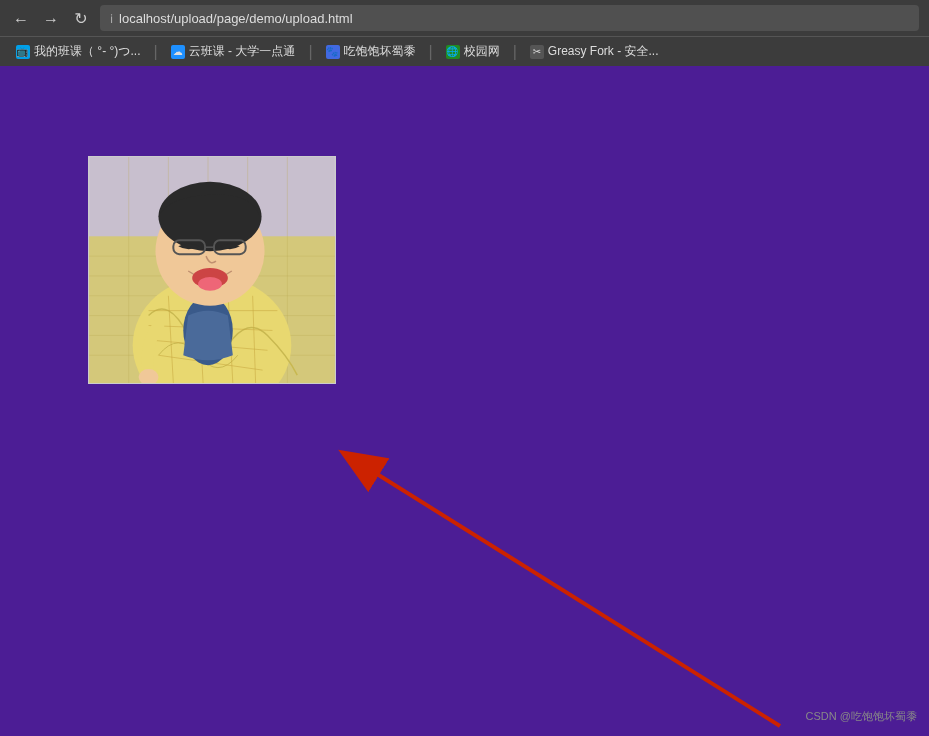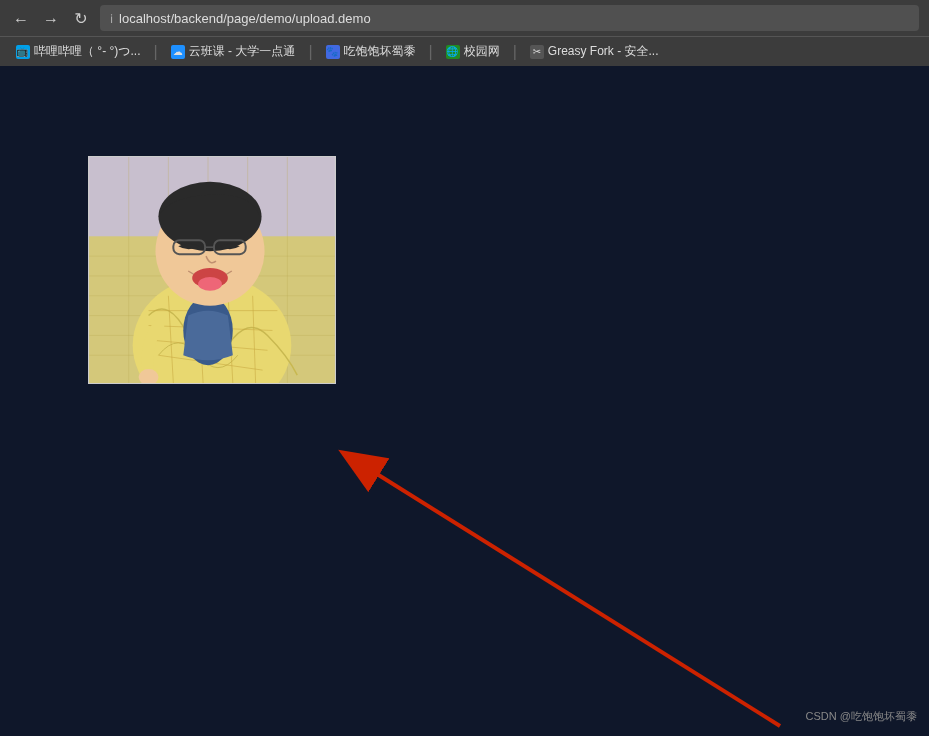--- a/index.html
+++ b/index.html
@@ -90,21 +90,21 @@
       display: flex;
       align-items: center;
       justify-content: center;
       font-size: 10px;
     }
 
     
     .page-content {
       width: 100%;
       height: calc(736px - 66px);
-      background: #0f172a;
+      background: #4c1d95;
       position: relative;
     }
 
     
     .uploaded-image-container {
       position: absolute;
       left: 88px;
       top: 90px;
       width: 248px;
       height: 228px;
@@ -155,28 +155,28 @@
 <body>
 
 <div class="browser-chrome">
 
   <div class="nav-bar">
     <div class="nav-btn">←</div>
     <div class="nav-btn">→</div>
     <div class="nav-btn">↻</div>
     <div class="address-bar">
       <span class="lock-icon">ℹ</span>
-      <span>localhost/backend/page/demo/upload.demo</span>
+      <span>localhost/upload/page/demo/upload.html</span>
     </div>
   </div>
 
   <div class="bookmarks-bar">
     <div class="bookmark-item">
       <div class="bookmark-icon bm-bilibili">📺</div>
-      <span>哔哩哔哩（ °- °)つ...</span>
+      <span>我的班课（ °- °)つ...</span>
     </div>
     <span class="separator-line">|</span>
     <div class="bookmark-item">
       <div class="bookmark-icon bm-cloud">☁</div>
       <span>云班课 - 大学一点通</span>
     </div>
     <span class="separator-line">|</span>
     <div class="bookmark-item">
       <div class="bookmark-icon bm-daxue">🐾</div>
       <span>吃饱饱坏蜀黍</span>

